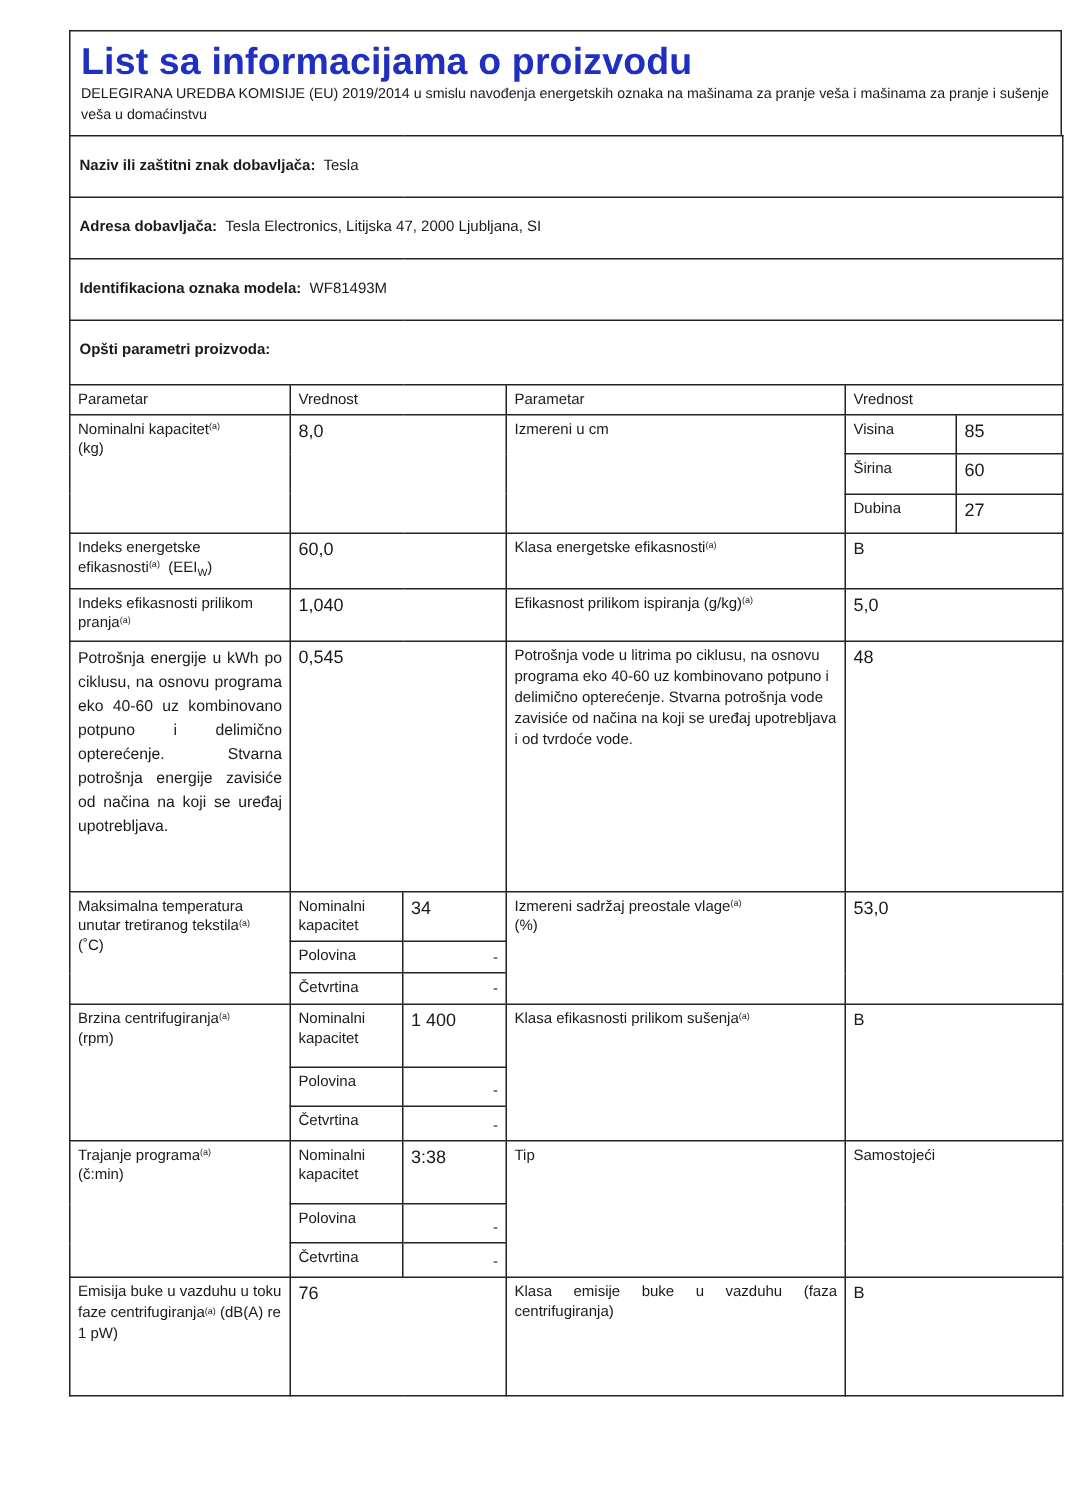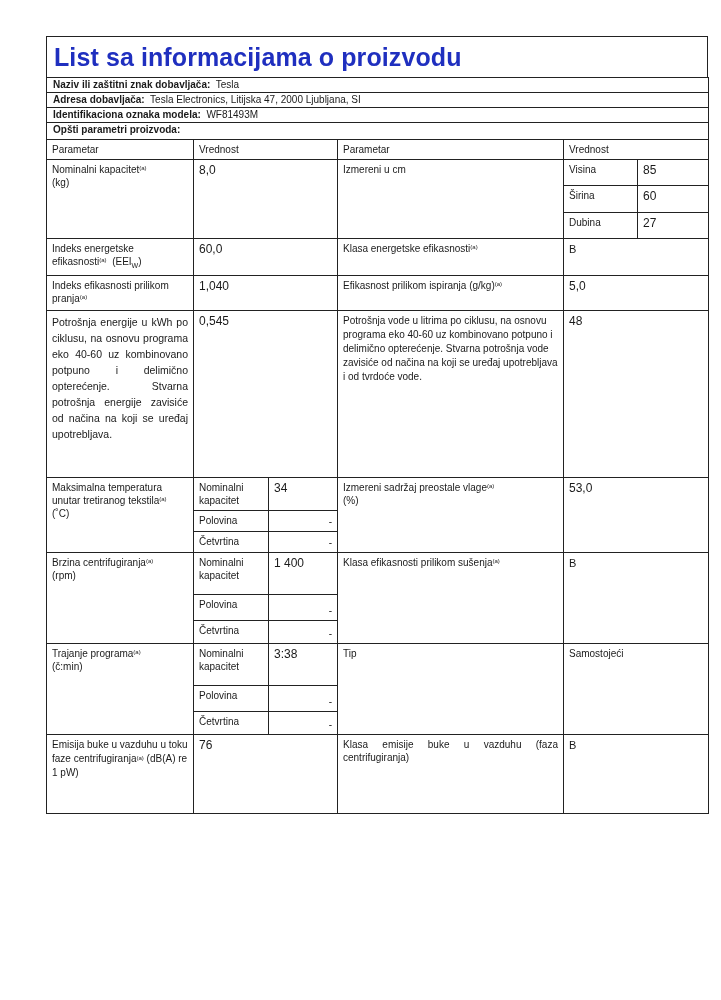--- a/index.html
+++ b/index.html
@@ -1,36 +1,37 @@
 <!DOCTYPE html>
 <html><head>
 <meta charset="utf-8">
 <style>
   html, body { margin: 0; padding: 0; background: #ffffff; }
   body { width: 721px; height: 1000px; position: relative; font-family: "Liberation Sans", sans-serif; color: #1a1a1a; }
-  .sheet { position: absolute; left: 46px; top: 36px; width: 662px; }
+  .sheet { position: absolute; left: 46px; top: 20px; width: 662px; }
   .head-box { border: 1.5px solid #222; border-bottom: none; padding: 6px 7px 6px 7px; }
   .title { color: #1f2fbf; font-size: 25px; font-weight: bold; line-height: 28px; letter-spacing: 0.1px; }
   .subtitle { font-size: 9.5px; line-height: 14px; margin-top: 1px; }
   table { border-collapse: collapse; width: 662px; table-layout: fixed; font-size: 10px; }
   td { border: 1.2px solid #222; vertical-align: top; padding: 3px 5px; line-height: 13px; }
-  .full { padding: 0 6px; height: 14px; }
+  .full { padding: 13px 6px; height: 14px; }
   .b { font-weight: bold; }
   .r { text-align: right; }
   .num { font-size: 12px; text-align: left; padding-top: 4px; }
   .just { text-align: justify; }
   sup { font-size: 6px; vertical-align: top; position: relative; top: -1px; }
   sub { font-size: 7px; }
 </style>
 </head>
 <body>
 
 <div class="sheet">
   <div class="head-box">
     <div class="title">List sa informacijama o proizvodu</div>
+    <div class="subtitle">DELEGIRANA UREDBA KOMISIJE (EU) 2019/2014 u smislu navođenja energetskih oznaka na mašinama za pranje veša i mašinama za pranje i sušenje veša u domaćinstvu</div>
   </div>
 
   <table>
     <colgroup>
       <col style="width:147px">
       <col style="width:75px">
       <col style="width:69px">
       <col style="width:226px">
       <col style="width:74px">
       <col style="width:71px">

